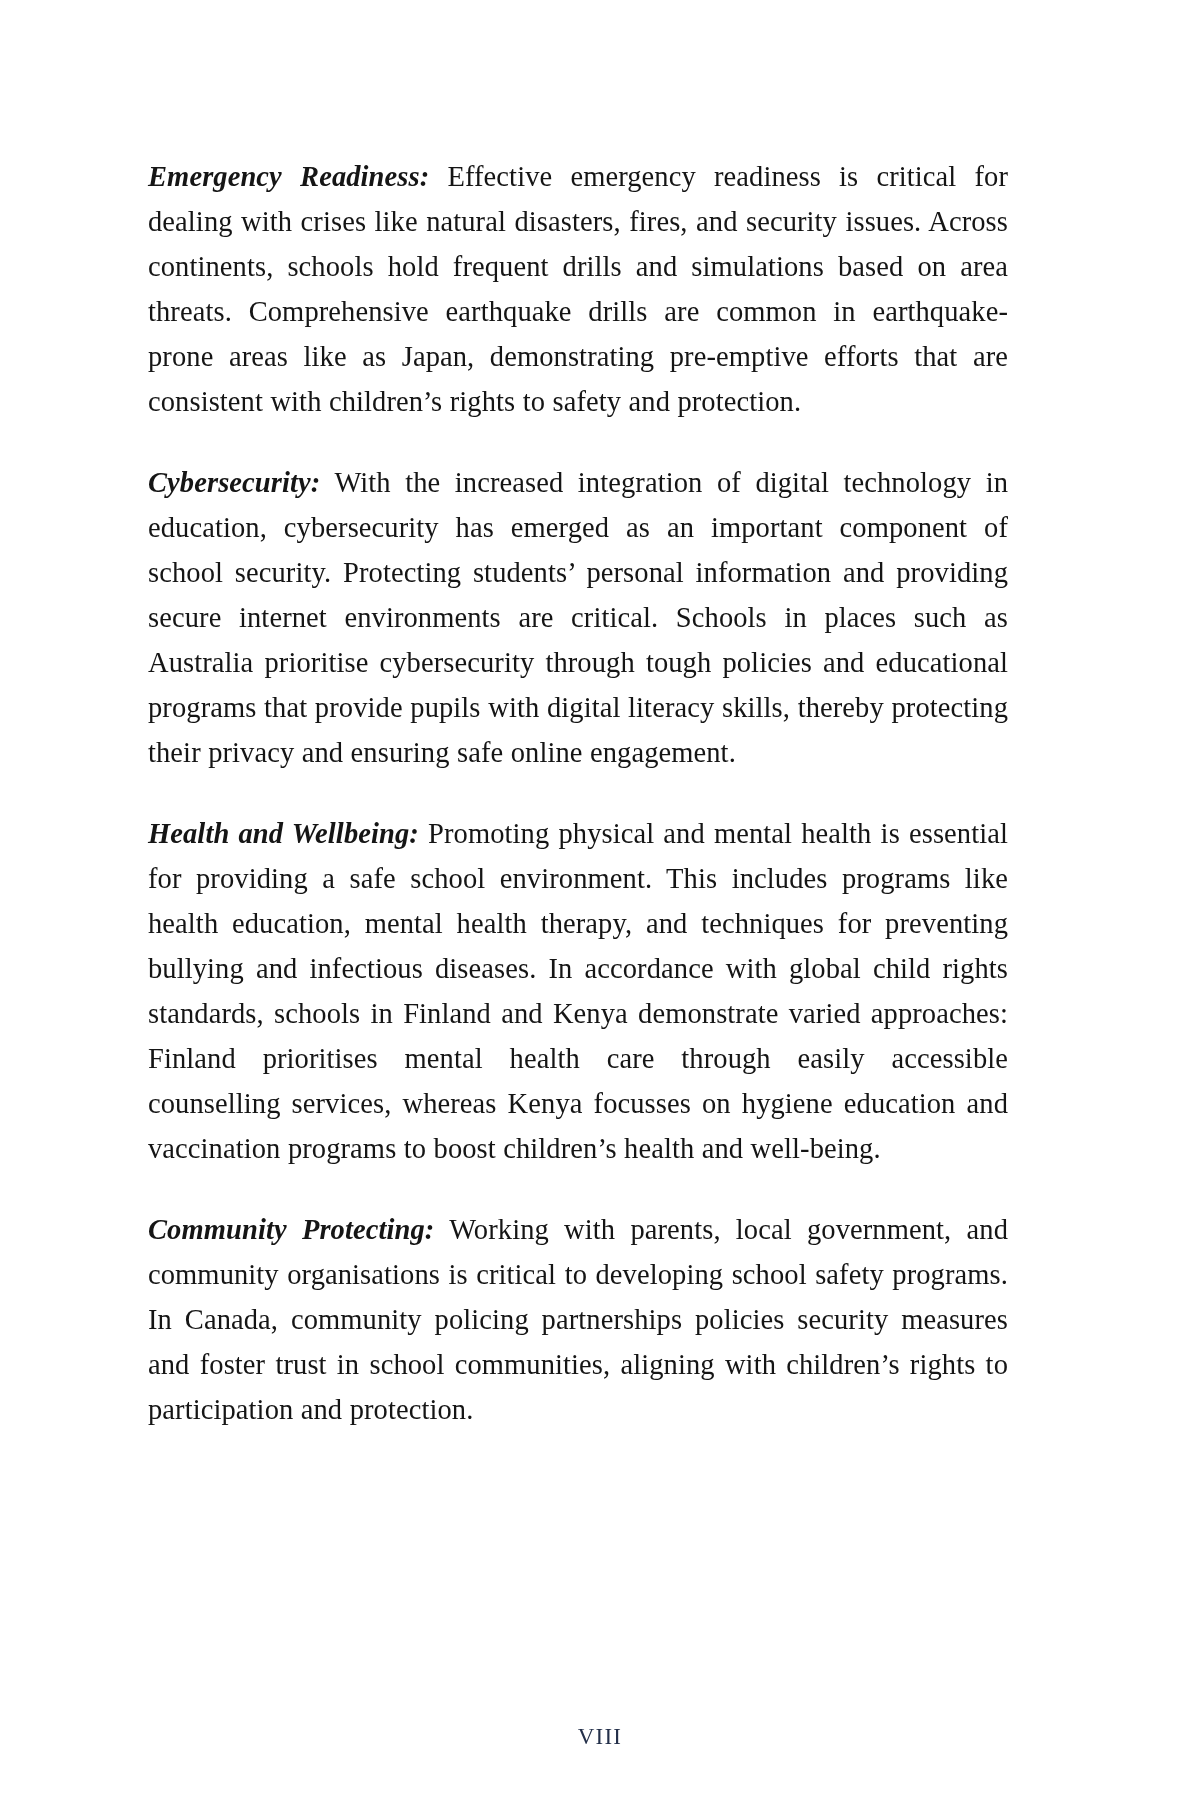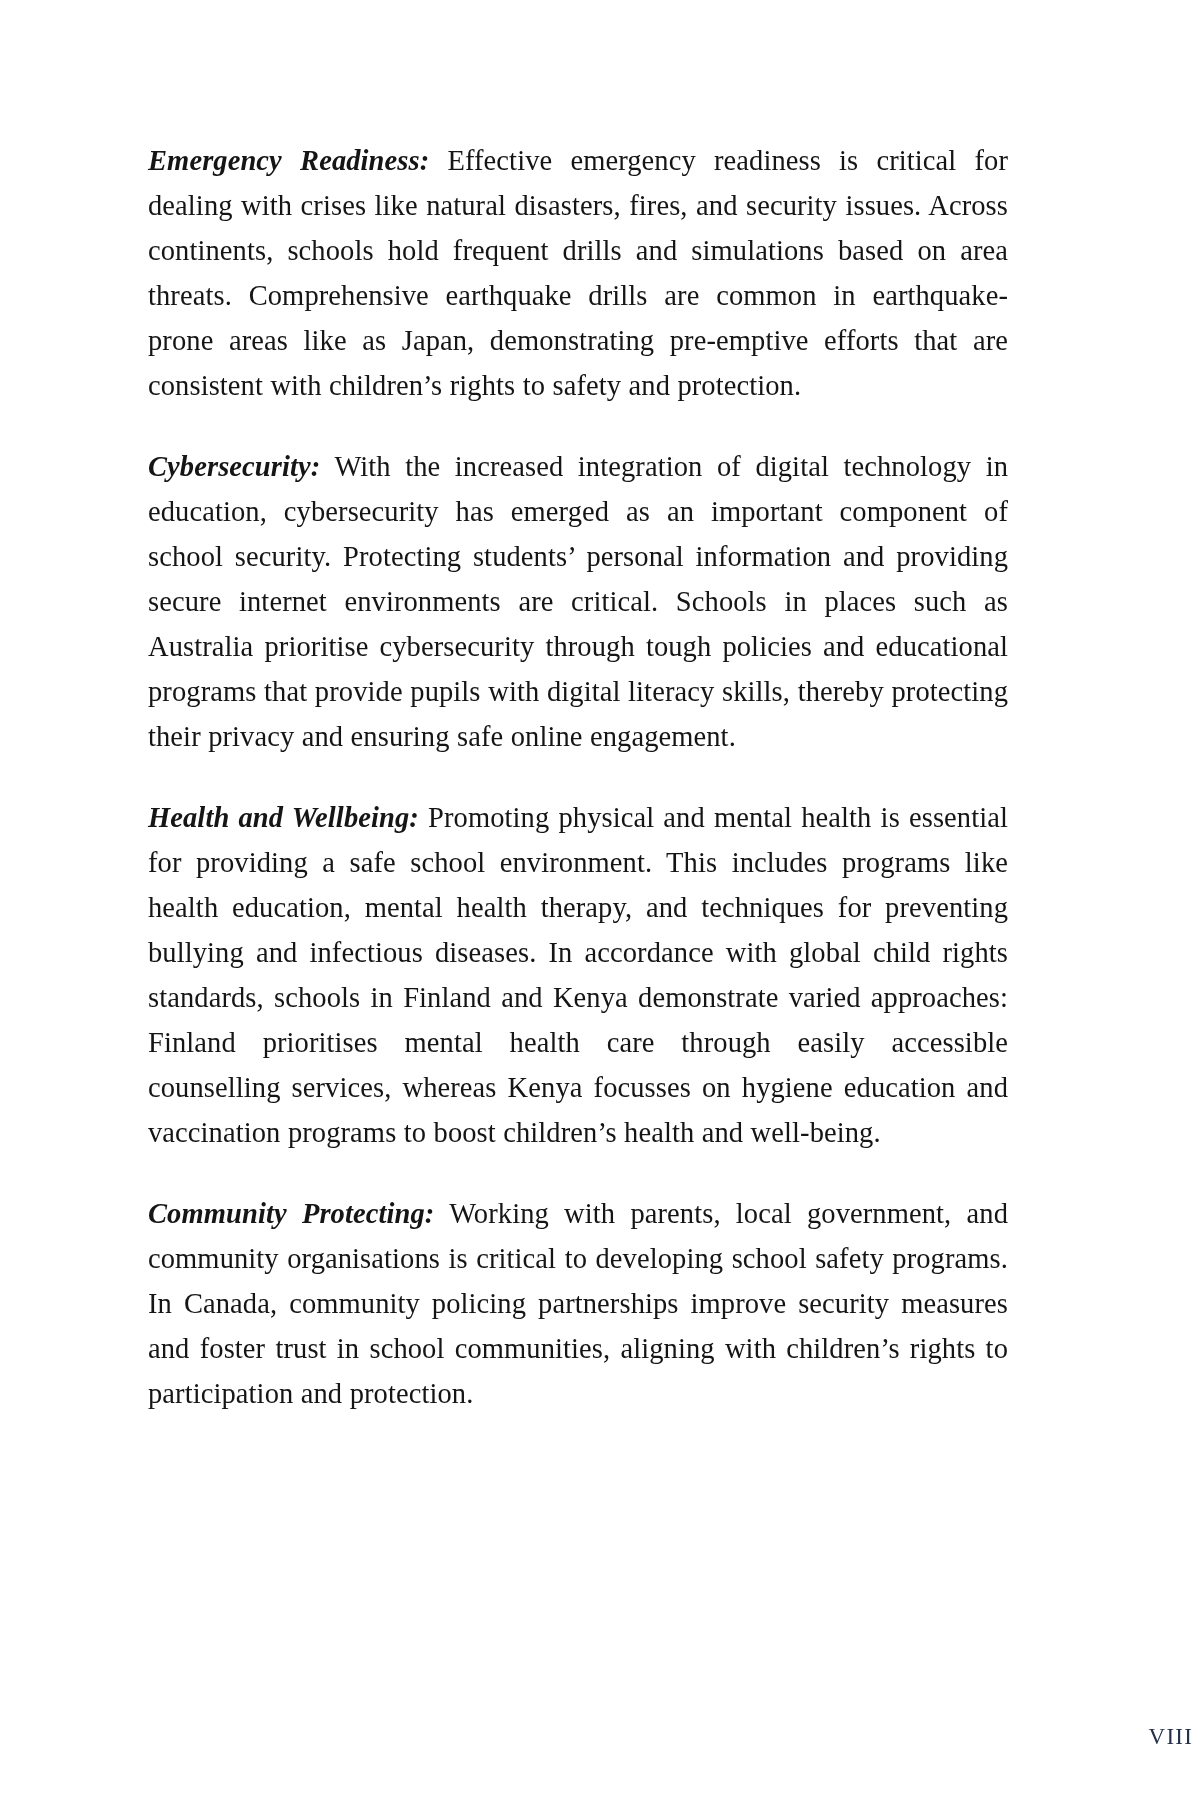--- a/index.html
+++ b/index.html
@@ -21,60 +21,60 @@
     background: #ffffff;
     box-sizing: border-box;
   }
   .content {
     position: absolute;
     left: 148px;
     top: 138px;
     width: 860px;
   }
   p.para {
-    margin: 0 0 36px 0;
+    margin: 16px 0 36px 0;
     font-size: 28.5px;
     line-height: 45px;
     text-align: justify;
     text-justify: inter-word;
     letter-spacing: 0.1px;
     color: #151515;
     word-spacing: 0.2px;
   }
   p.para:last-of-type {
     margin-bottom: 0;
   }
   .lead {
     font-weight: bold;
     font-style: italic;
   }
   .folio {
     position: absolute;
     left: 0;
-    right: 7px;
+    right: 0;
     top: 1724px;
-    text-align: right;
+    text-align: center;
     font-size: 23px;
     letter-spacing: 1.2px;
     color: #24304a;
     font-family: "Liberation Serif", "DejaVu Serif", serif;
   }
 </style>
 </head>
 <body>
 
 <div class="page">
 
   <div class="content">
 
     <p class="para"><span class="lead">Emergency Readiness:</span><span> Effective emergency readiness is critical for dealing with crises like natural disasters, fires, and security issues. Across continents, schools hold frequent drills and simulations based on area threats. Comprehensive earthquake drills are common in earthquake-prone areas like as Japan, demonstrating pre-emptive efforts that are consistent with children’s rights to safety and protection.</span></p>
 
     <p class="para"><span class="lead">Cybersecurity:</span><span> With the increased integration of digital technology in education, cybersecurity has emerged as an important component of school security. Protecting students’ personal information and providing secure internet environments are critical. Schools in places such as Australia prioritise cybersecurity through tough policies and educational programs that provide pupils with digital literacy skills, thereby protecting their privacy and ensuring safe online engagement.</span></p>
 
     <p class="para"><span class="lead">Health and Wellbeing:</span><span> Promoting physical and mental health is essential for providing a safe school environment. This includes programs like health education, mental health therapy, and techniques for preventing bullying and infectious diseases. In accordance with global child rights standards, schools in Finland and Kenya demonstrate varied approaches: Finland prioritises mental health care through easily accessible counselling services, whereas Kenya focusses on hygiene education and vaccination programs to boost children’s health and well-being.</span></p>
 
-    <p class="para"><span class="lead">Community Protecting:</span><span> Working with parents, local government, and community organisations is critical to developing school safety programs. In Canada, community policing partnerships improve security measures and foster trust in school communities, aligning with children’s rights to participation and protection.</span></p>
+    <p class="para"><span class="lead">Community Protecting:</span><span> Working with parents, local government, and community organisations is critical to developing school safety programs. In Canada, community policing partnerships policies security measures and foster trust in school communities, aligning with children’s rights to participation and protection.</span></p>
 
   </div>
 
   <div class="folio">VIII</div>
 
 </div>
 
 </body></html>

